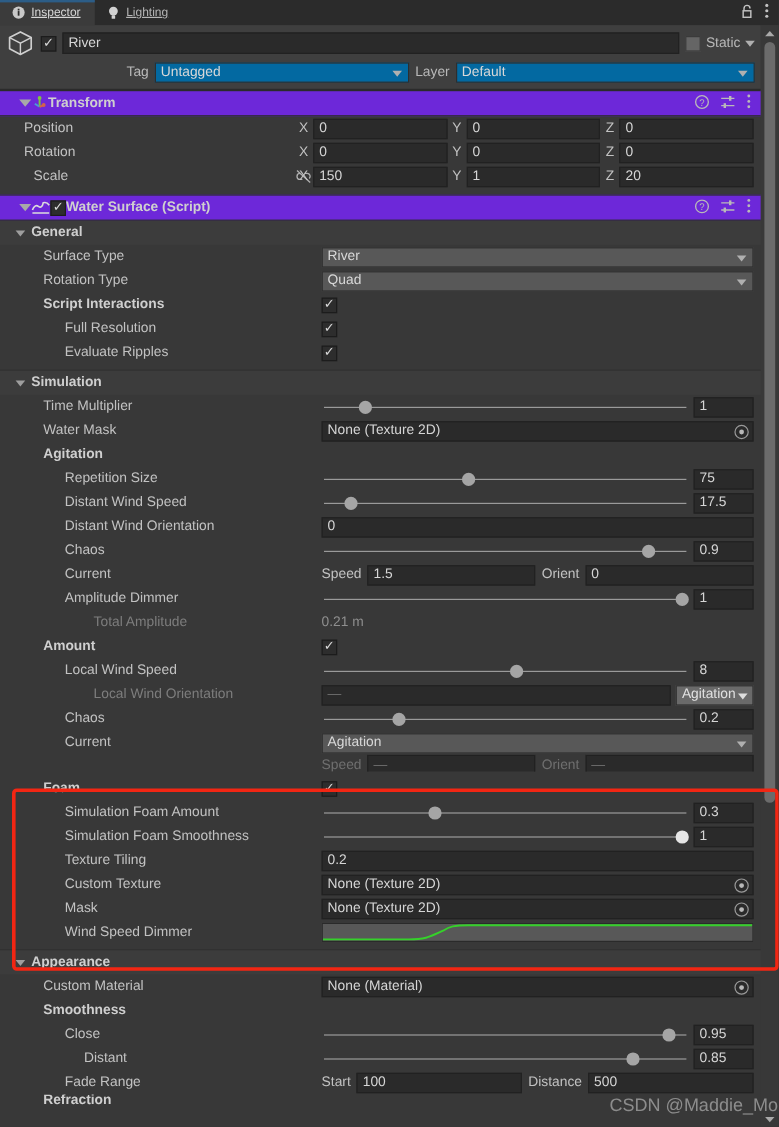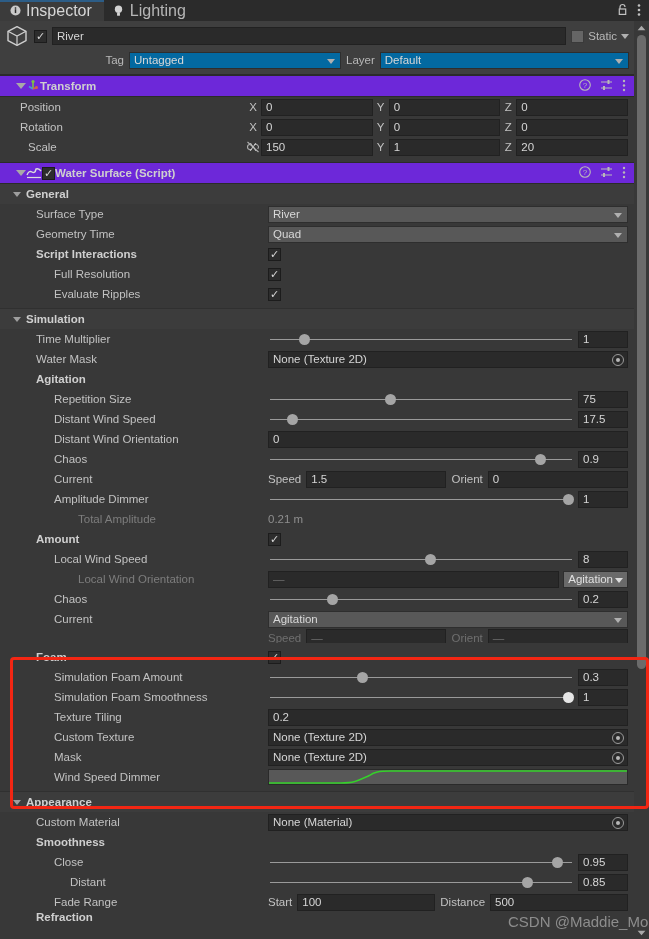--- a/index.html
+++ b/index.html
@@ -15,22 +15,23 @@
 
   
   .tabbar {
     position: absolute; top: 0; left: 0; width: 649px; height: 21px;
     background: #2b2b2b;
     display: flex; align-items: stretch;
   }
   .tab {
     display: flex; align-items: center; gap: 5px;
     padding: 0 12px 0 9px;
-    font-size: 16px; color: #b6b6b6;
+    font-size: 10px; color: #b6b6b6;
     position: relative;
+    text-decoration: underline;
   }
   .tab.active { background: #3b3b3b; color: #d6d6d6; }
   .tab.active::before {
     content: ""; position: absolute; top: 0; left: 0; right: 0; height: 2px;
     background: #2c5d87;
   }
   .tab-ico { display: inline-flex; width: 12px; height: 12px; align-items: center; justify-content: center; }
   .tabbar-right {
     margin-left: auto; display: flex; align-items: center; gap: 9px;
     padding-right: 8px;
@@ -370,21 +371,21 @@
     <div class="row">
       <span class="lbl indent2">Surface Type</span>
       <div class="ctl">
         <div class="dd-full">
           <span>River</span>
           <span class="caret"></span>
         </div>
       </div>
     </div>
     <div class="row">
-      <span class="lbl indent2">Geometry Time</span>
+      <span class="lbl indent2">Rotation Type</span>
       <div class="ctl">
         <div class="dd-full">
           <span>Quad</span>
           <span class="caret"></span>
         </div>
       </div>
     </div>
     <div class="row">
       <span class="lbl indent2 bold">Script Interactions</span>
       <div class="ctl">

